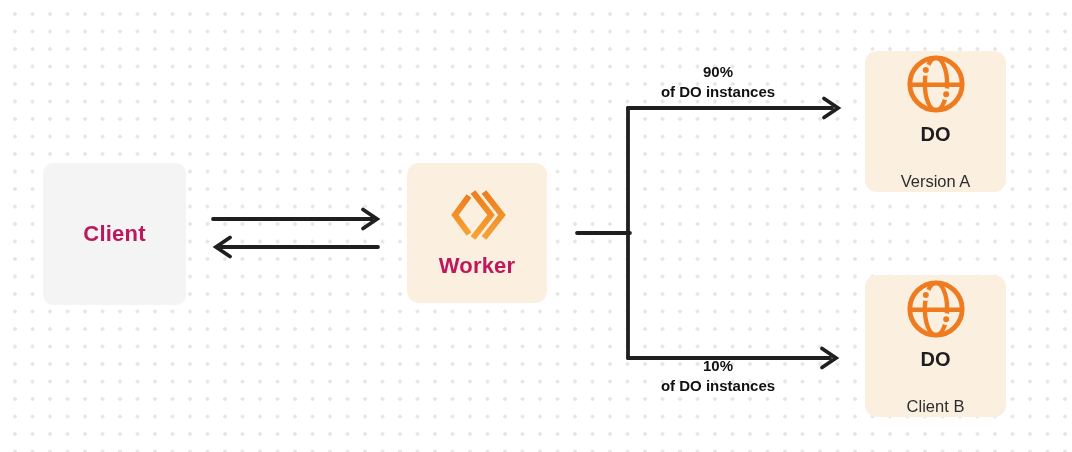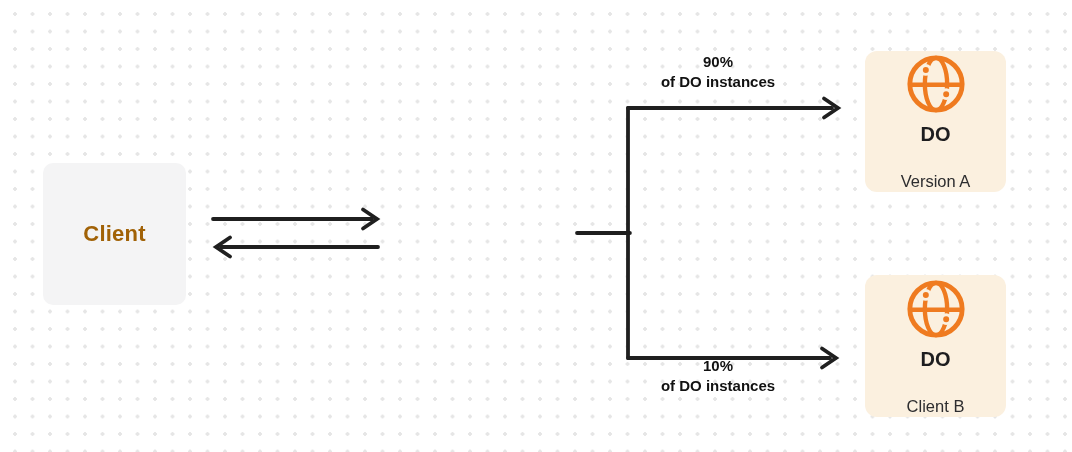--- a/index.html
+++ b/index.html
@@ -34,21 +34,21 @@
   }
   .node-client {
     left: 43px; top: 163px;
     width: 143px; height: 142px;
     background: #f4f4f5;
     border-radius: 10px;
   }
   .node-label {
     font-size: 22px;
     font-weight: 700;
-    color: #a16207;
+    color: #be185d;
     letter-spacing: 0.2px;
   }
   .node-worker {
     left: 407px; top: 163px;
     width: 140px; height: 140px;
     background: #fbf0df;
   }
   .node-worker .logo { margin-bottom: 10px; }
   .node-do-a {
     left: 865px; top: 51px;
@@ -77,21 +77,21 @@
   .branch-label {
     position: absolute;
     left: 618px;
     width: 200px;
     text-align: center;
     font-size: 15px;
     font-weight: 700;
     color: #111111;
     line-height: 20px;
   }
-  .branch-label-top { top: 52px; }
+  .branch-label-top { top: 62px; }
   .branch-label-bottom { top: 356px; }
 </style>
 </head>
 <body>
 
 <div class="canvas">
 
   <svg class="wires" viewBox="0 0 1072 452" fill="none" stroke="#1f1f1f" stroke-width="3.8" stroke-linecap="round" stroke-linejoin="miter">
 
     <g>
@@ -117,20 +117,34 @@
     <g>
       <path d="M628 358 L830 358"></path>
       <path d="M822 348.5 L836 358 L822 367.5"></path>
     </g>
   </svg>
 
   <div class="node node-client">
     <span class="node-label">Client</span>
   </div>
 
+  <div class="node node-worker">
+    <svg class="logo" width="58" height="56" viewBox="0 0 58 56" fill="none" stroke-linecap="butt" stroke-linejoin="miter">
+      <defs>
+        <linearGradient id="wg" x1="0" y1="0" x2="0" y2="1">
+          <stop offset="0" stop-color="#ed7d1d"></stop>
+          <stop offset="1" stop-color="#f6a336"></stop>
+        </linearGradient>
+      </defs>
+      <polyline points="21,9 7,28 21,47" stroke="url(#wg)" stroke-width="6"></polyline>
+      <polyline points="25,5 43,28 25,51" stroke="url(#wg)" stroke-width="6"></polyline>
+      <polyline points="36,5 54,28 36,51" stroke="url(#wg)" stroke-width="6"></polyline>
+    </svg>
+    <span class="node-label">Worker</span>
+  </div>
 
   <div class="branch-label branch-label-top">
     <div>90%</div>
     <div>of DO instances</div>
   </div>
 
   <div class="branch-label branch-label-bottom">
     <div>10%</div>
     <div>of DO instances</div>
   </div>

